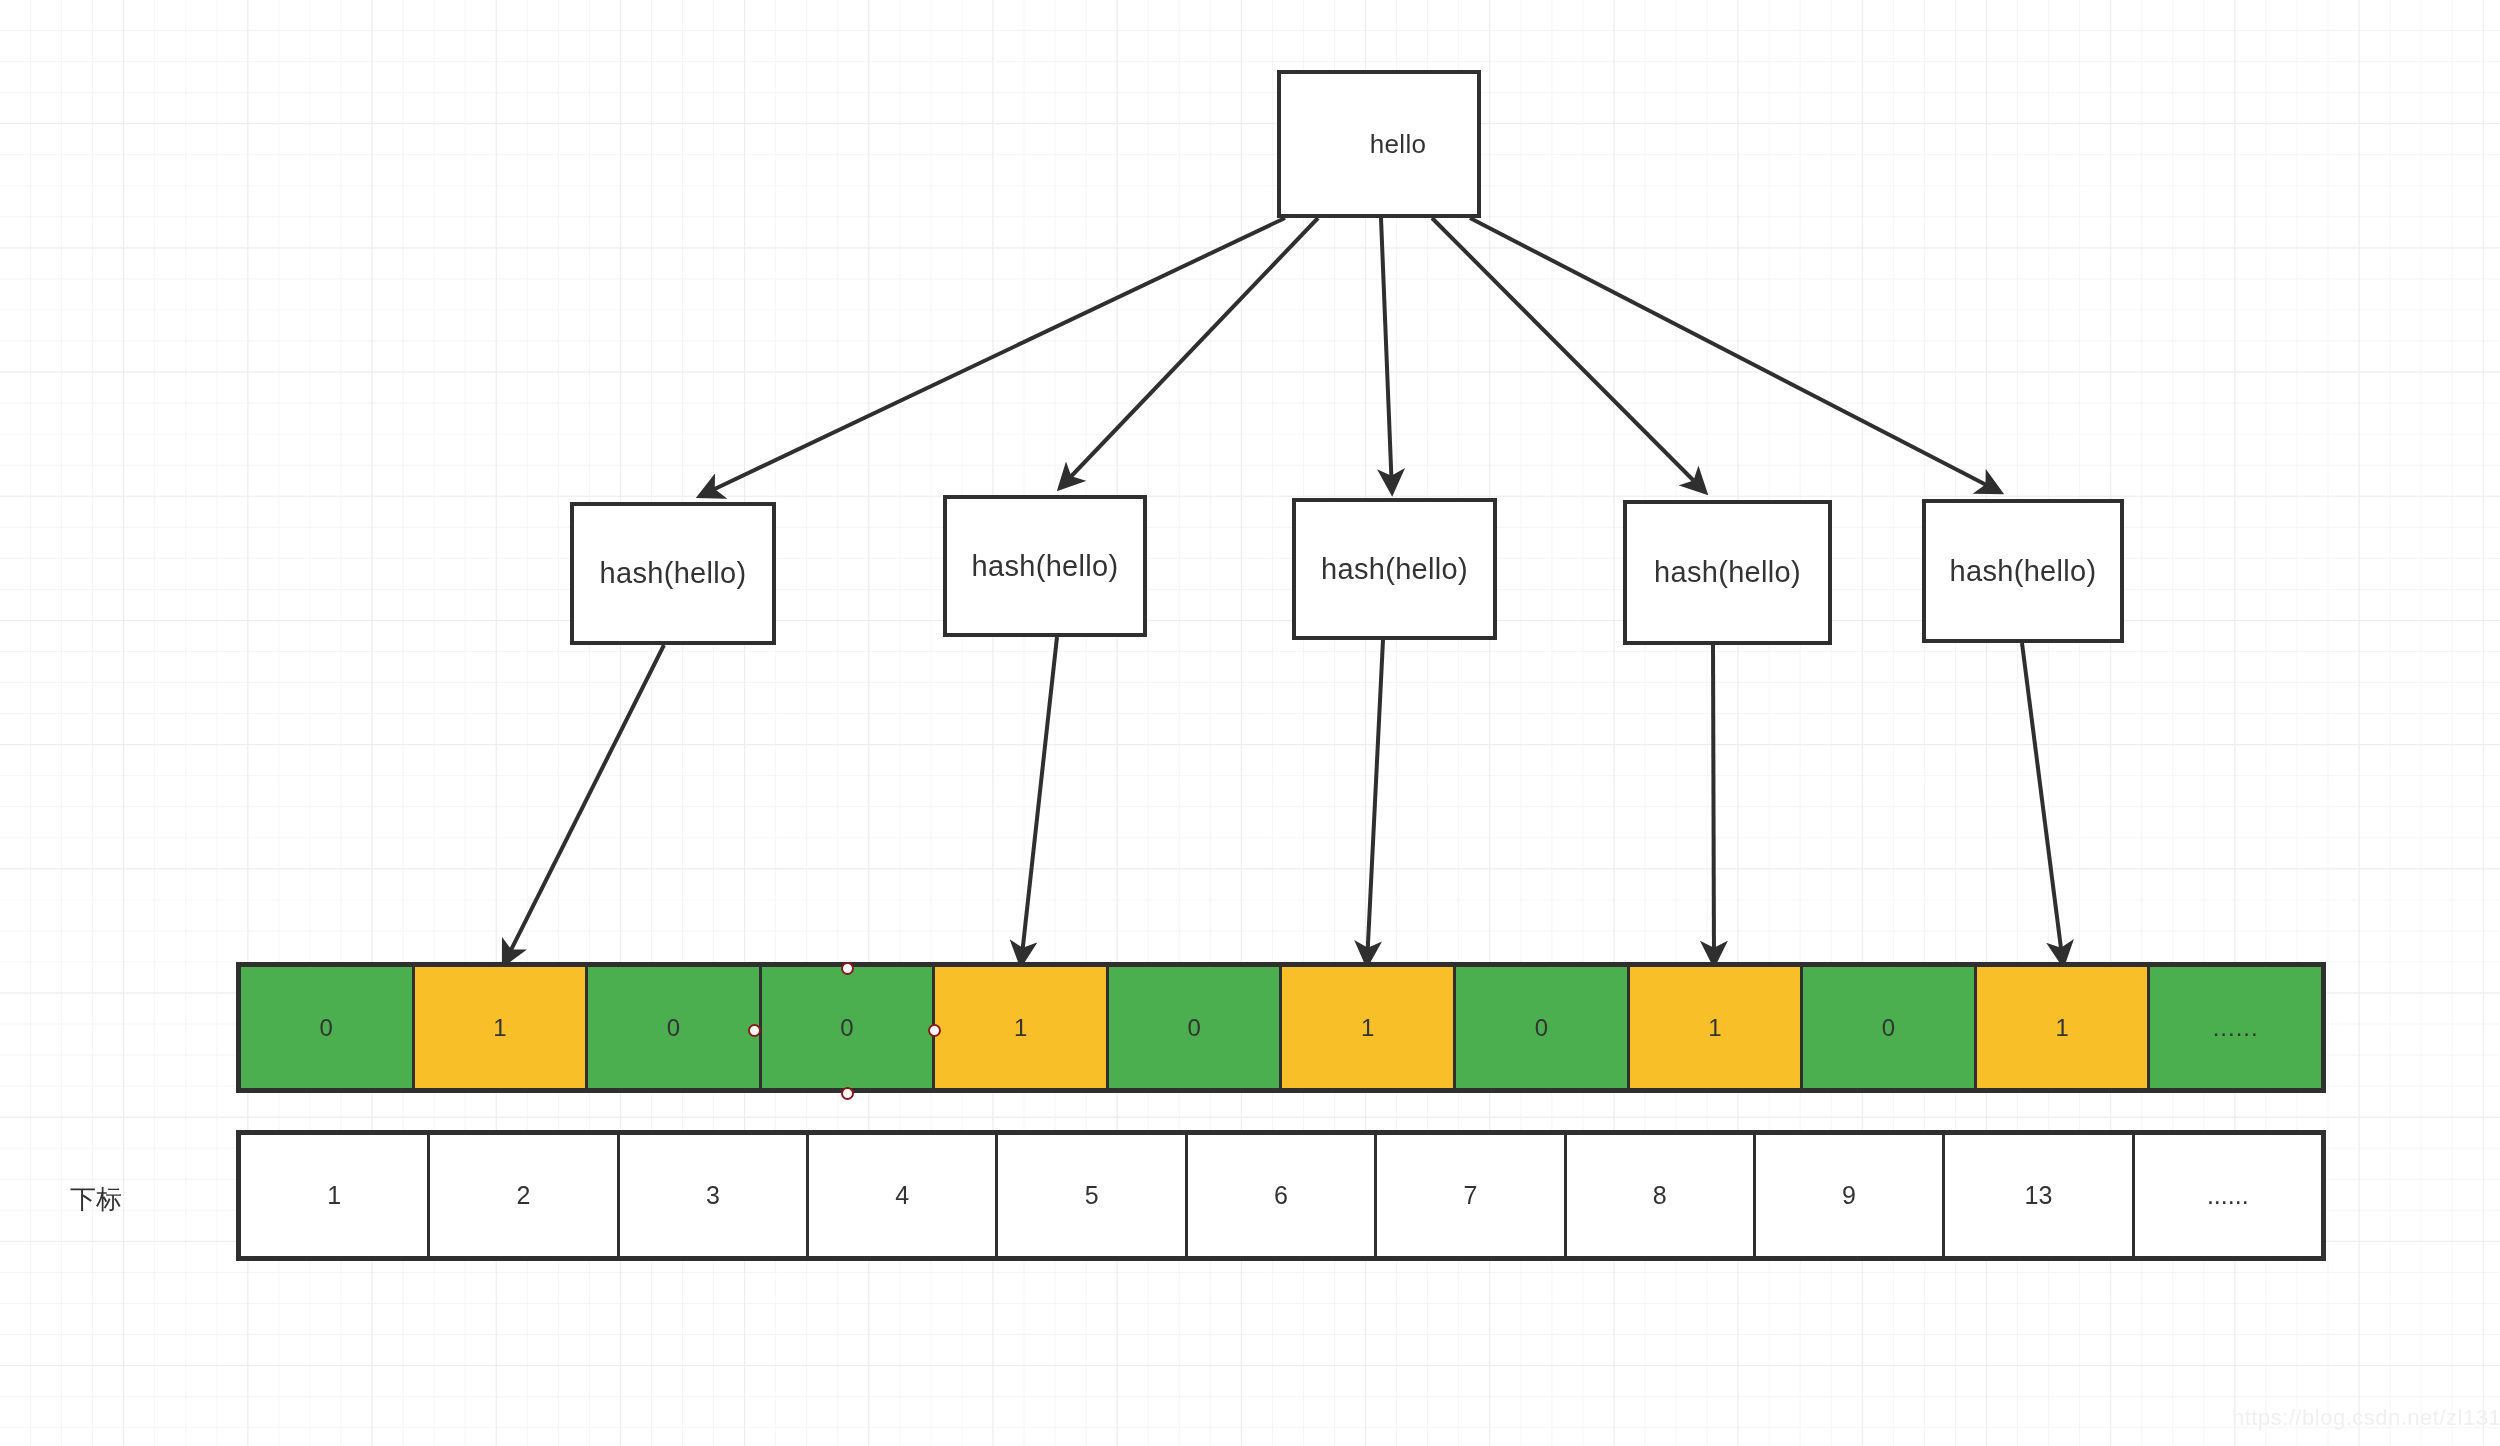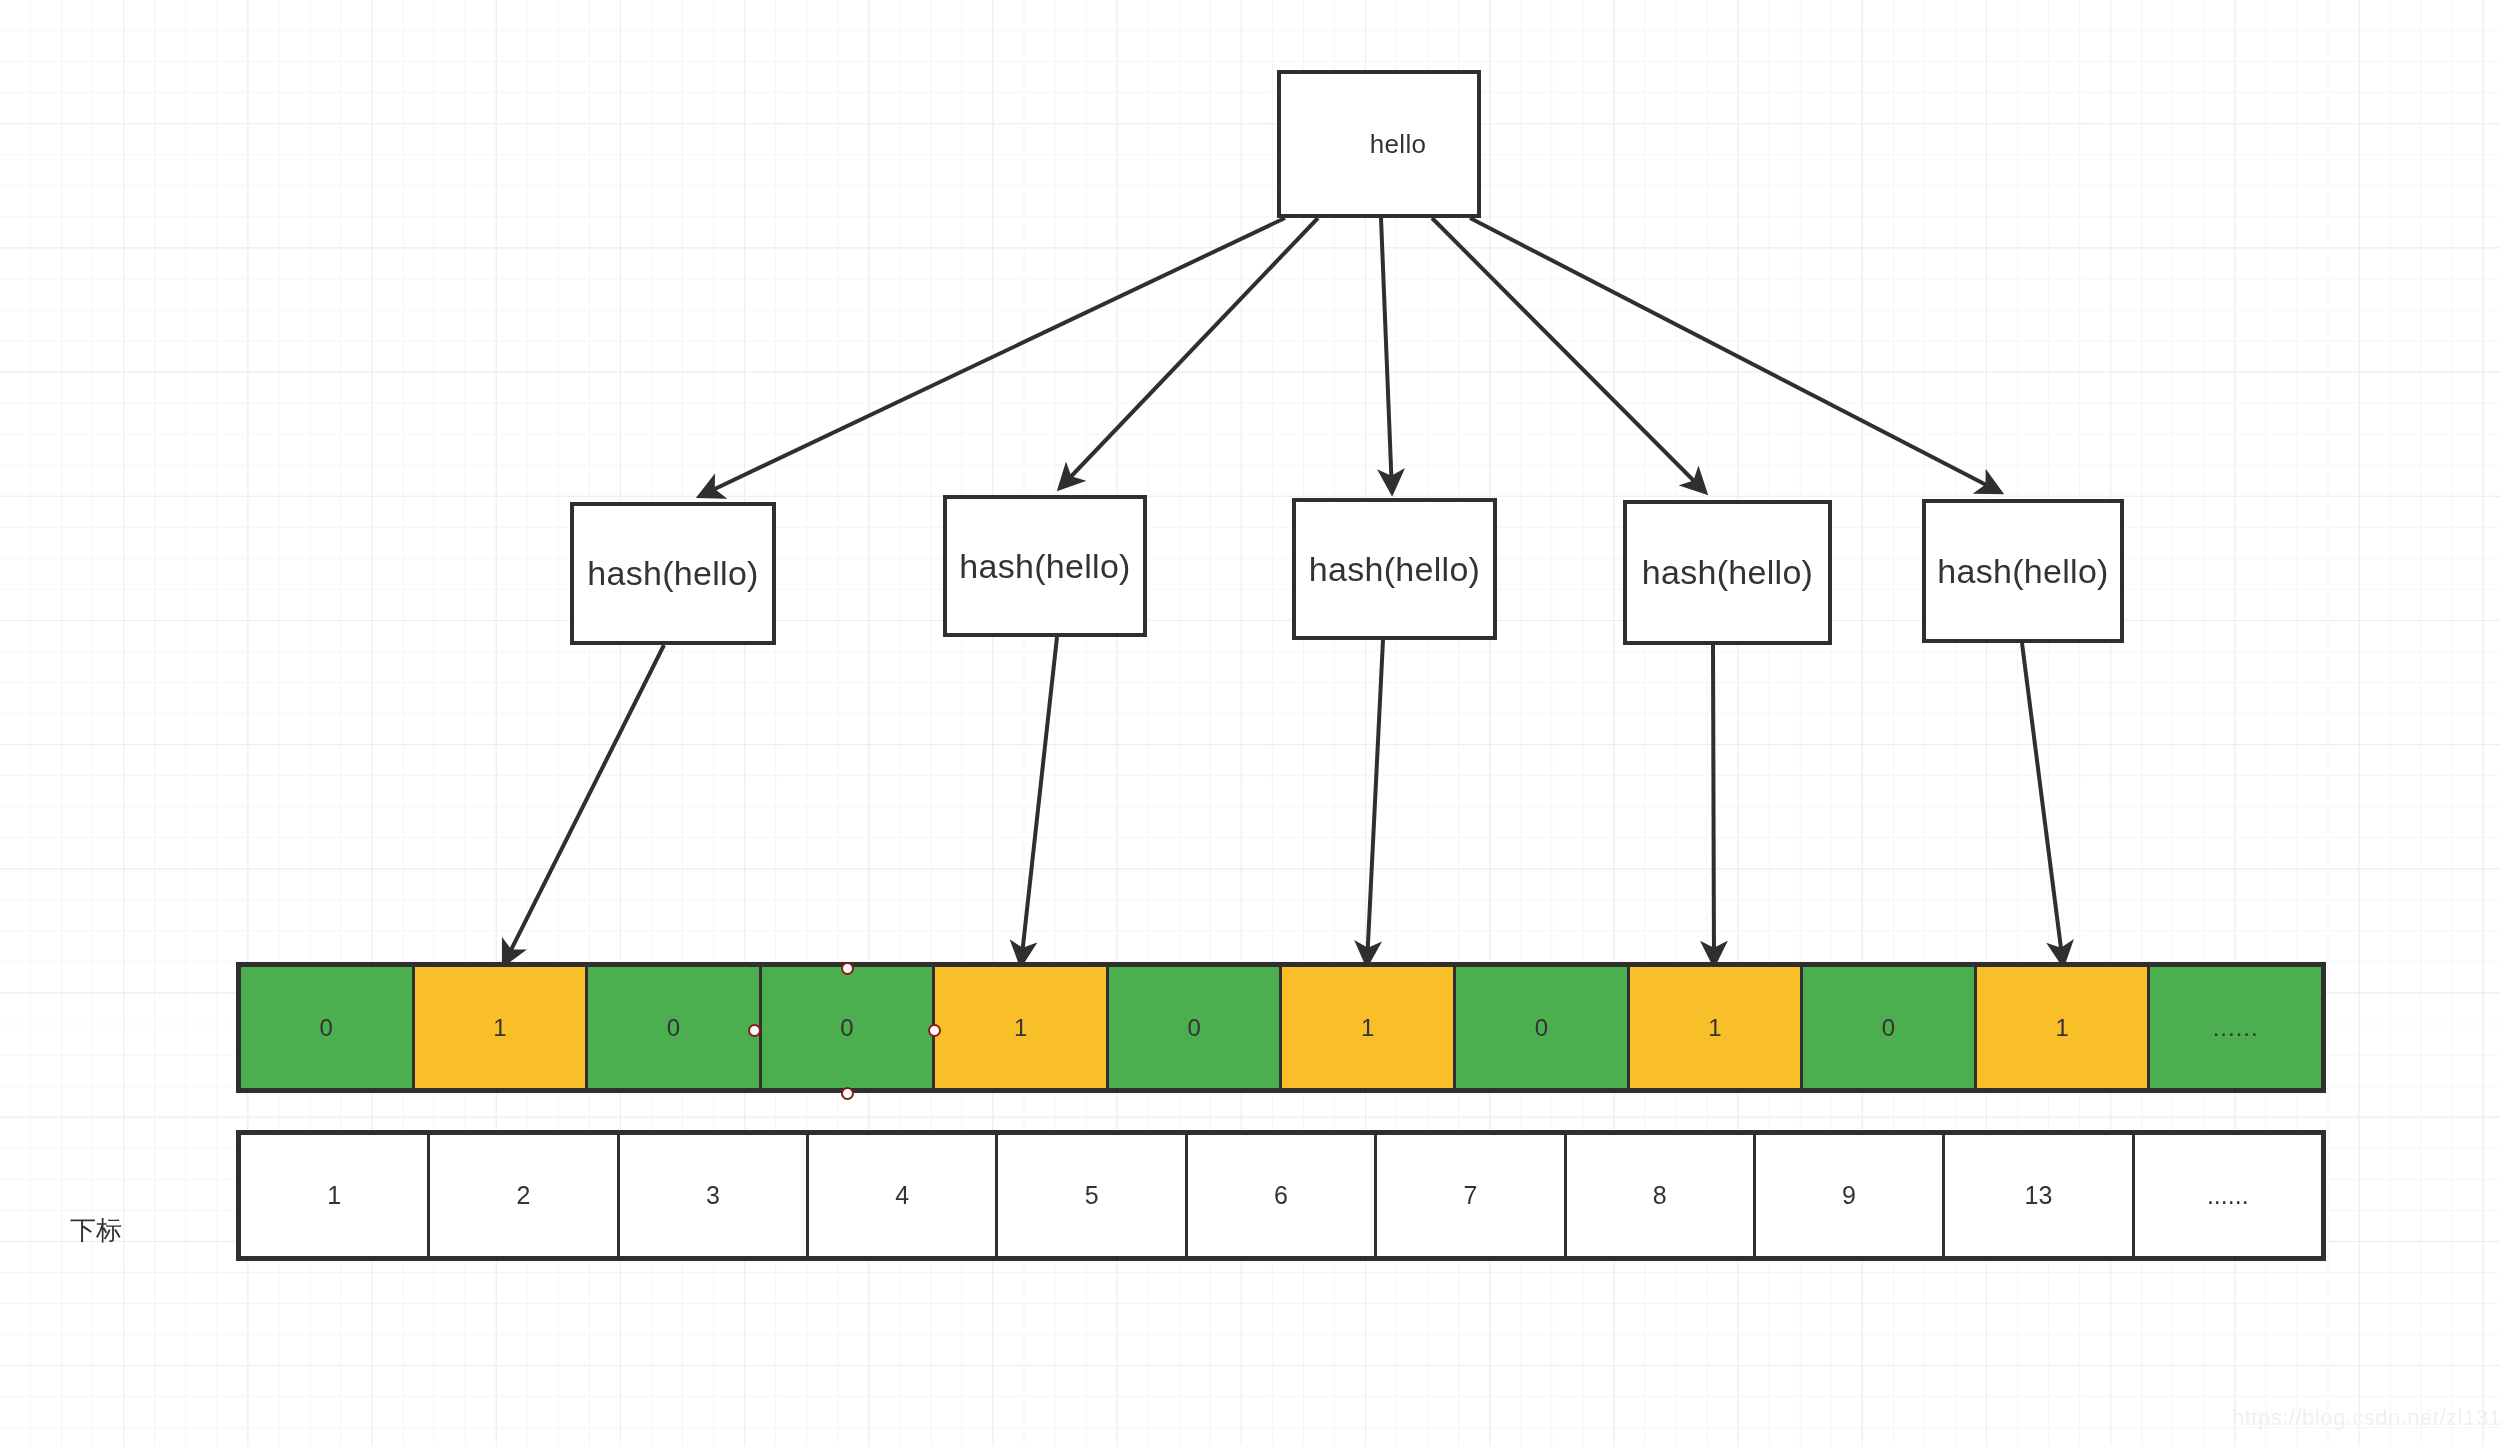--- a/index.html
+++ b/index.html
@@ -37,21 +37,21 @@
   }
   .node-box {
     position: absolute;
     box-sizing: border-box;
     background: #ffffff;
     border: 4px solid #2f2f2f;
     display: flex;
     align-items: center;
     justify-content: center;
     color: #333333;
-    font-size: 34px;
+    font-size: 29px;
     letter-spacing: 0.3px;
     z-index: 3;
   }
   #root-node { font-size: 26px; padding-left: 38px; }
 
   
   .bit-array {
     position: absolute;
     box-sizing: border-box;
     display: flex;
@@ -214,21 +214,21 @@
       <div class="bit-cell v0 ellipsis" style="flex: 1 1 0px;">
         <span>......</span>
       </div>
     </div>
 
   <div class="handle" style="left:841px; top:962px;"></div>
   <div class="handle" style="left:841px; top:1087px;"></div>
   <div class="handle" style="left:748px; top:1024px;"></div>
   <div class="handle" style="left:928px; top:1024px;"></div>
 
-  <div class="row-label" style="left:70px; top:1182px;margin-top:31px;">下标</div>
+  <div class="row-label" style="left:70px; top:1182px;">下标</div>
 
   <div class="index-row" id="index-row" style="left:236px; top:1130px; width:2090px; height:131px;">
       <div class="index-cell" style="flex: 1 1 0px;">
         <span>1</span>
       </div>
       <div class="index-cell" style="flex: 1 1 0px;">
         <span>2</span>
       </div>
       <div class="index-cell" style="flex: 1 1 0px;">
         <span>3</span>

